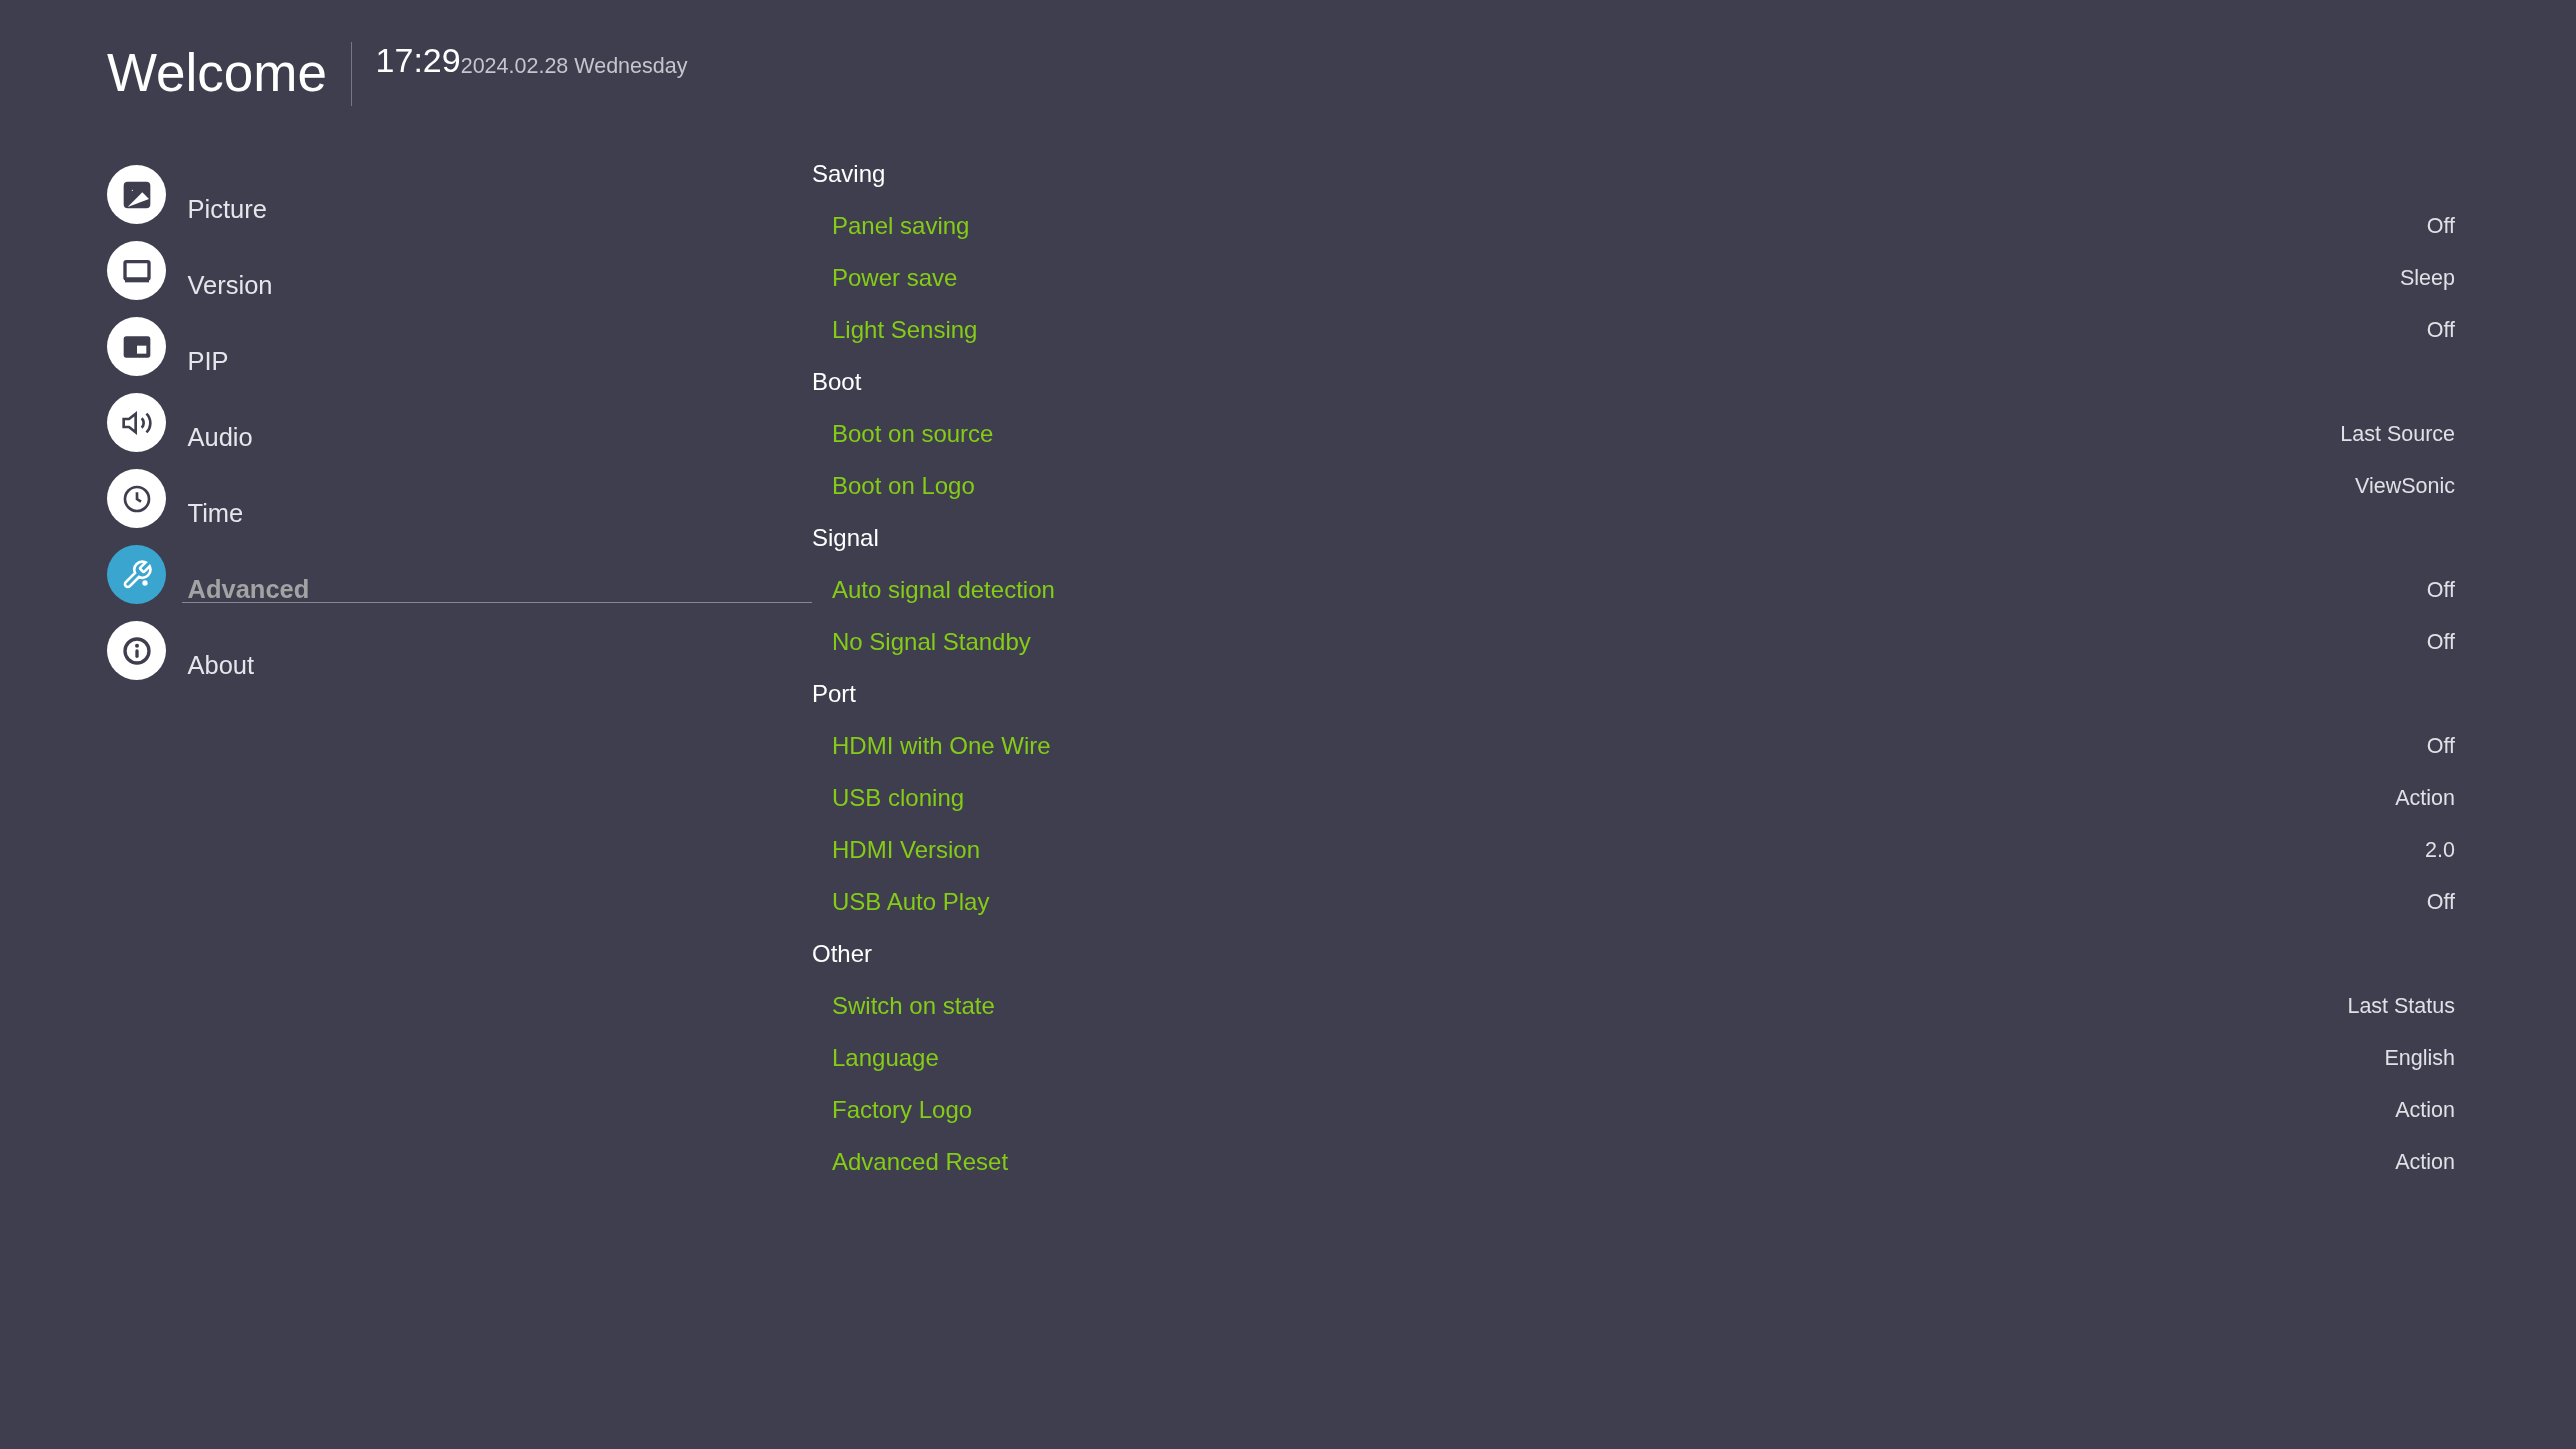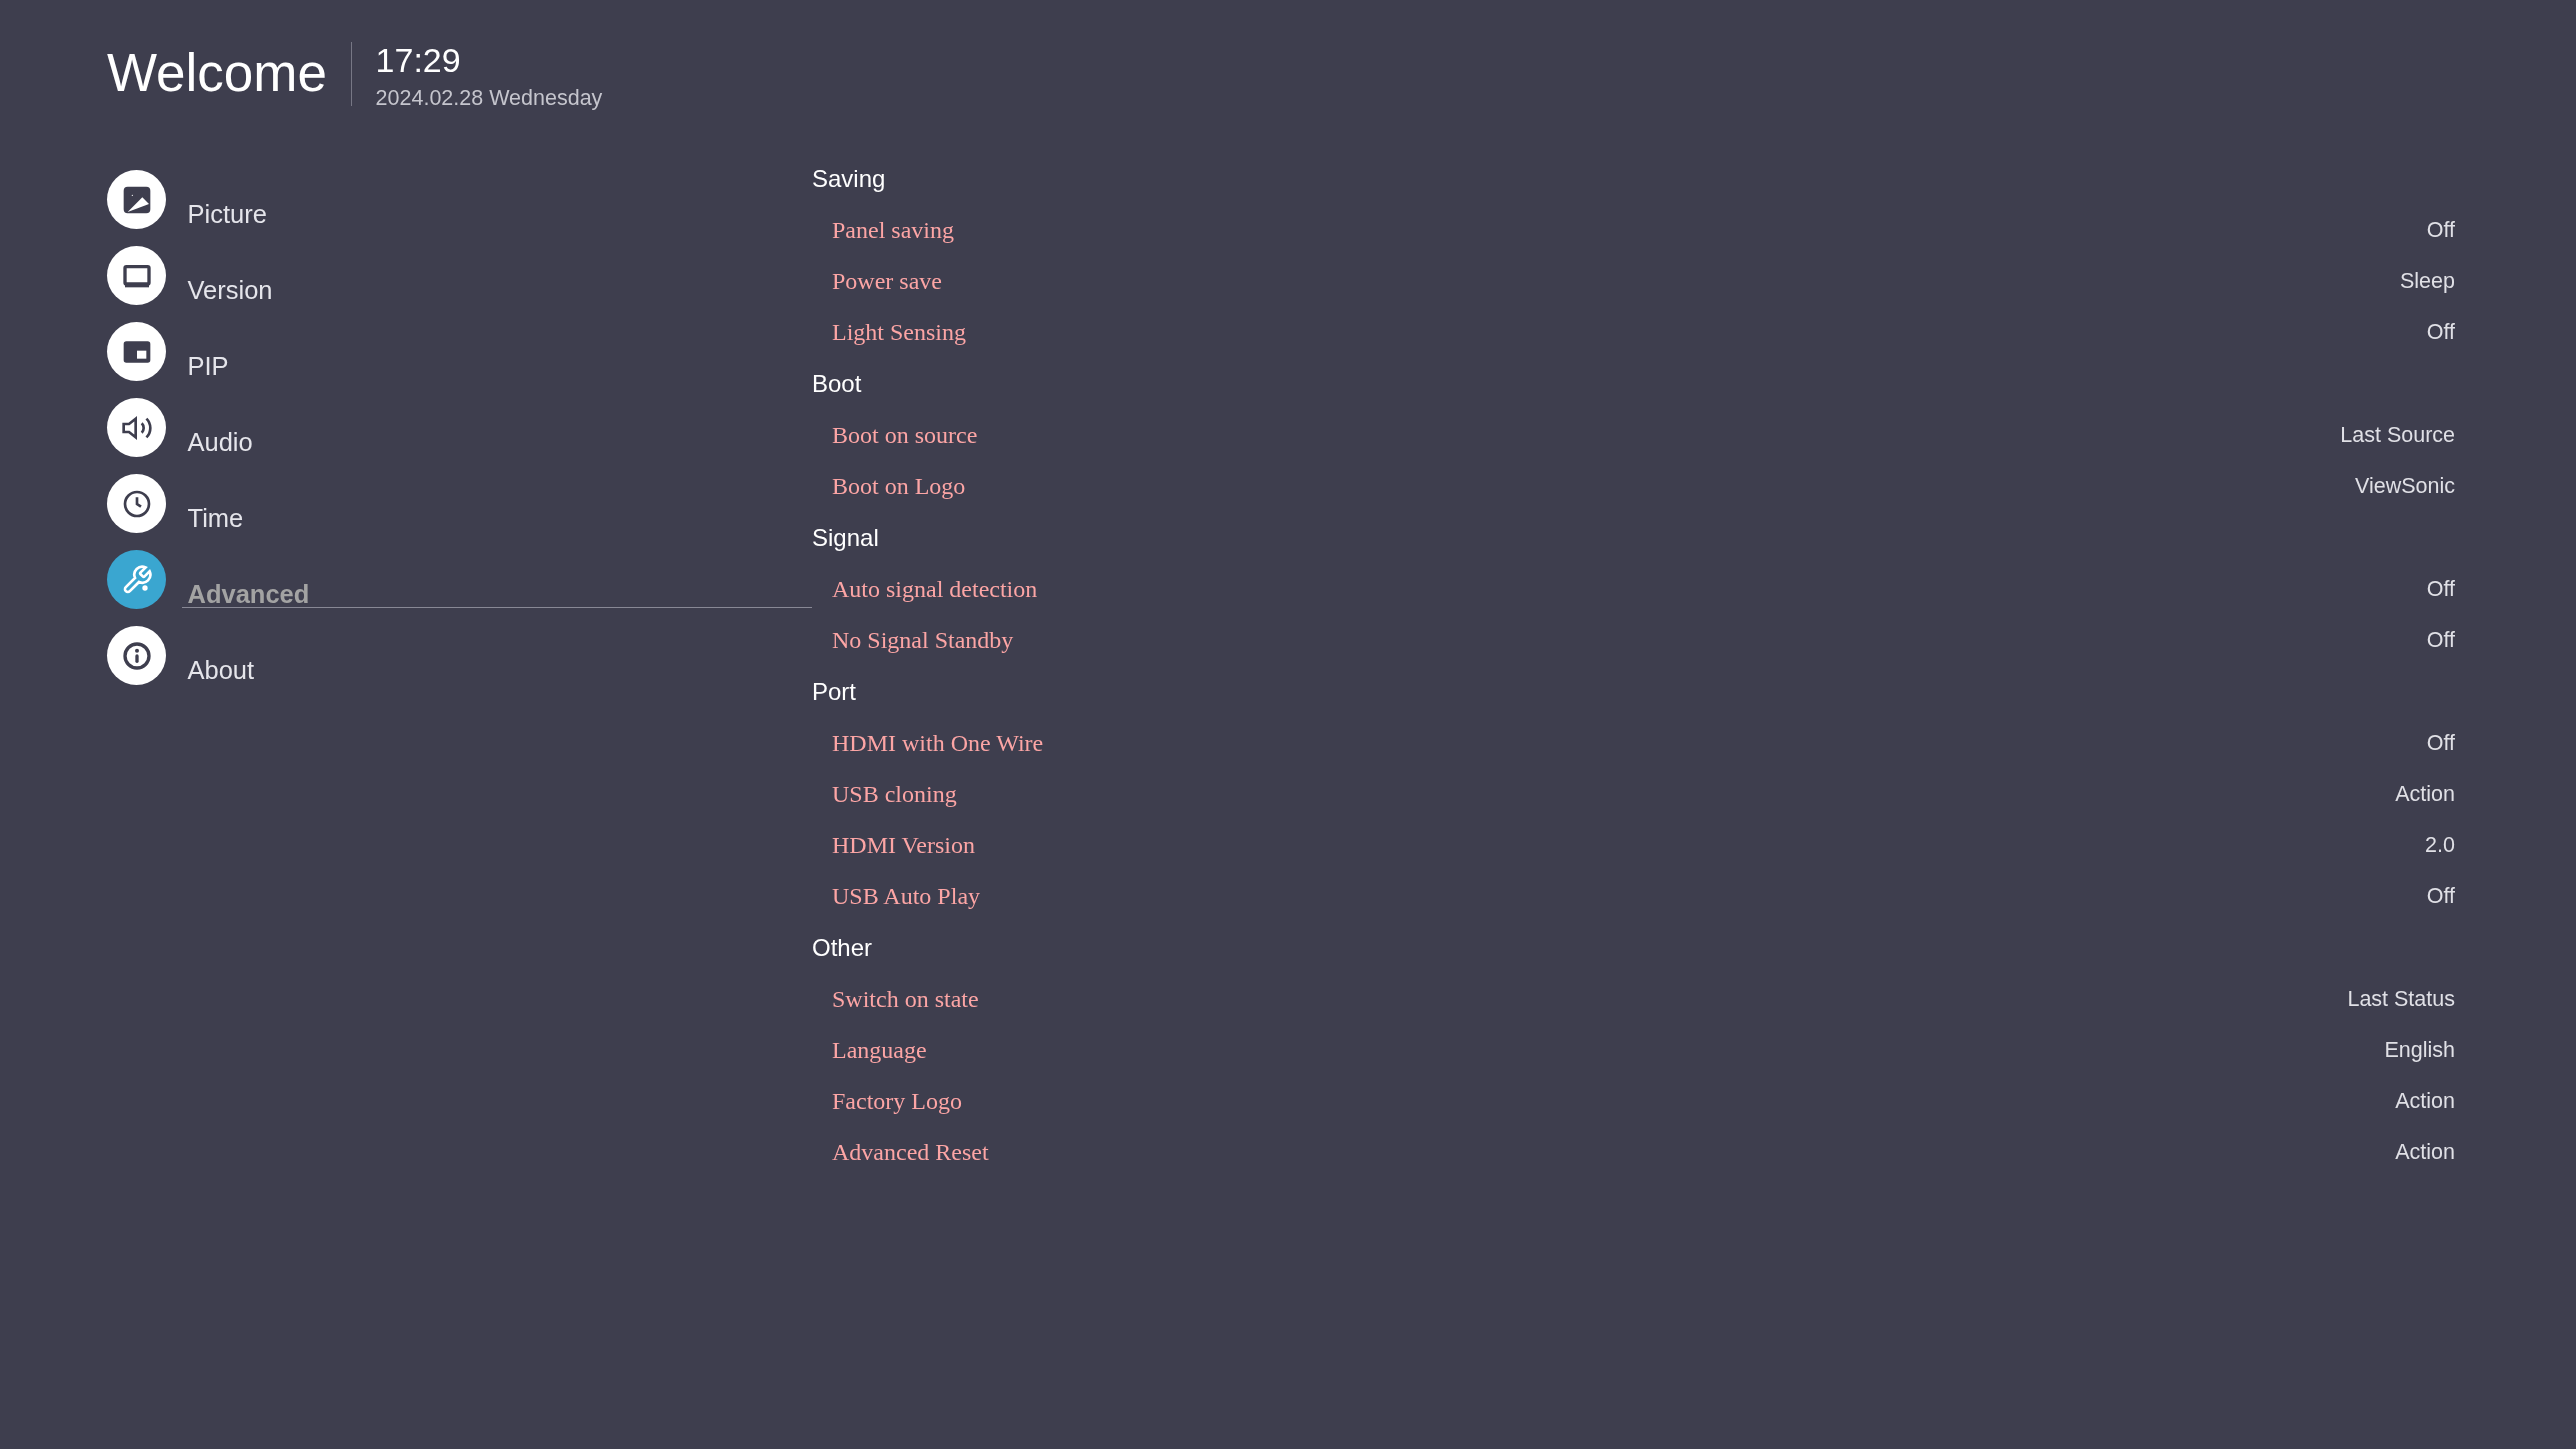--- a/index.html
+++ b/index.html
@@ -27,21 +27,22 @@
     }
     .divider-vert {
       width: 0.7px;
       height: 64px;
       background-color: #777785;
       margin-right: 24px;
       margin-top: 0px;
     }
     .datetime {
       display: flex;
-      flex-direction: column;
+      flex-direction: row;
+      align-items: flex-end;
     }
     .time {
       font-size: 34px;
       font-weight: 400;
       line-height: 1.1;
     }
     .date {
       font-size: 21.5px;
       color: #c5c5cd;
       margin-top: 6.7px;
@@ -107,22 +108,21 @@
     }
     .setting-row {
       display: flex;
       justify-content: space-between;
       align-items: center;
       padding: 12px 0 12px 20px;
       cursor: pointer;
     }
     .setting-label {
       font-size: 24px;
-      color: #fca5a5;
-      font-family: Liberation Serif, serif;
+      color: #84cc16;
     }
     .setting-value {
       font-size: 21.5px;
       color: #e0e0e6;
     }
   </style>
 </head>
 <body>
 
 <div class="header">

